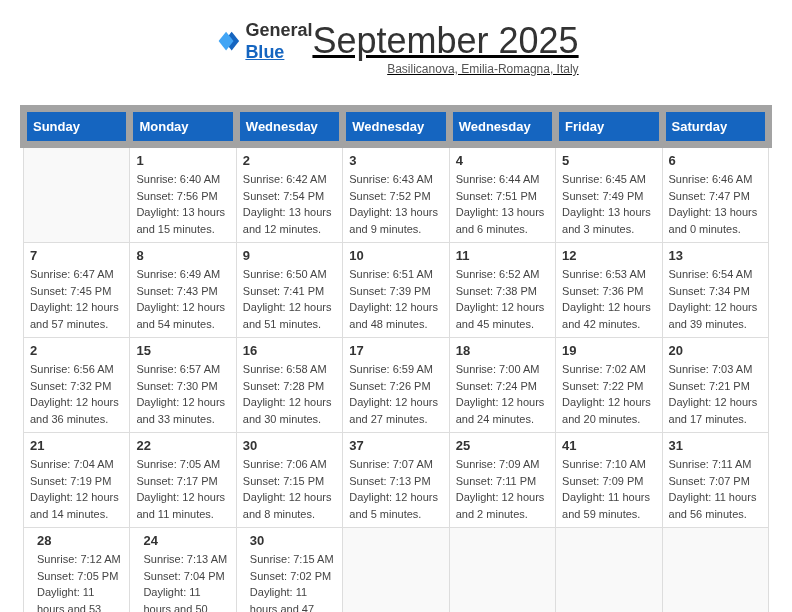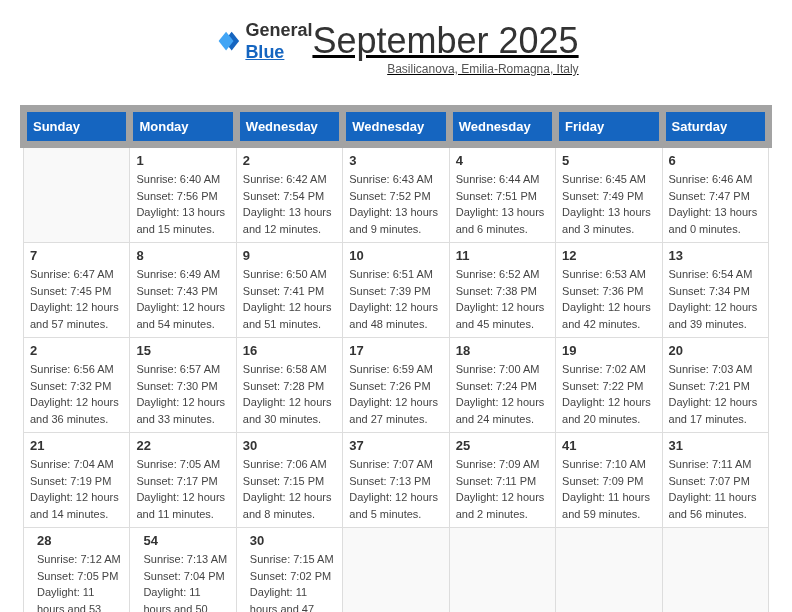--- a/index.html
+++ b/index.html
@@ -240,21 +240,21 @@
           <div class="day-number">31</div>
           <div class="day-info">Sunrise: 7:11 AM<br>Sunset: 7:07 PM<br>Daylight: 11 hours and 56 minutes.</div>
         </td>
       </tr>
       <tr class="last-row">
         <td>
           <div class="day-number">28</div>
           <div class="day-info">Sunrise: 7:12 AM<br>Sunset: 7:05 PM<br>Daylight: 11 hours and 53 minutes.</div>
         </td>
         <td>
-          <div class="day-number">54</div>
+          <div class="day-number">24</div>
           <div class="day-info">Sunrise: 7:13 AM<br>Sunset: 7:04 PM<br>Daylight: 11 hours and 50 minutes.</div>
         </td>
         <td>
           <div class="day-number">30</div>
           <div class="day-info">Sunrise: 7:15 AM<br>Sunset: 7:02 PM<br>Daylight: 11 hours and 47 minutes.</div>
         </td>
         <td class="empty"></td>
         <td class="empty"></td>
         <td class="empty"></td>
         <td class="empty"></td>

